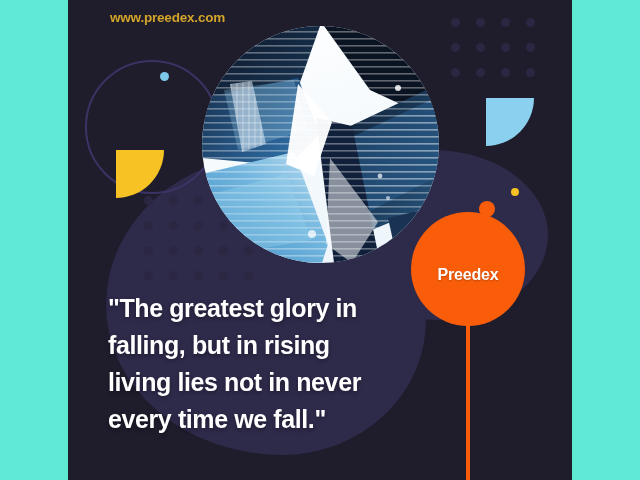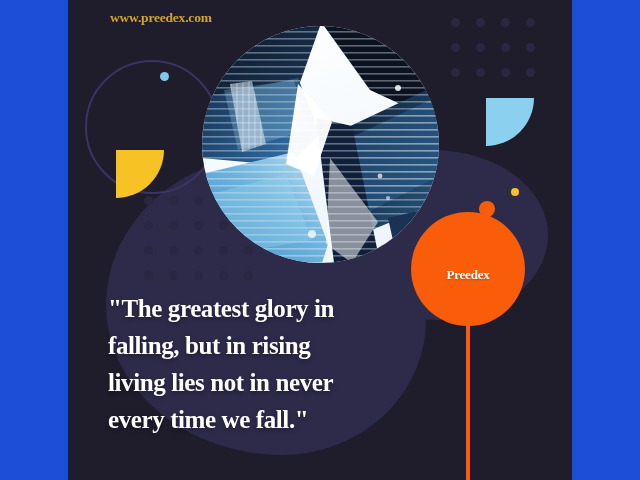--- a/index.html
+++ b/index.html
@@ -4,21 +4,21 @@
 <title>Preedex Quote Poster</title>
 <style>
   html,body{margin:0;padding:0;}
   body{
     width:640px;height:480px;
     background:#ffffff;
     font-family:"Liberation Sans", sans-serif;
     overflow:hidden;
     position:relative;
   }
-  #stage{position:absolute;left:0;top:0;width:640px;height:480px;background:#1d4ed8;font-family:Liberation Serif, serif;}
+  #stage{position:absolute;left:0;top:0;width:640px;height:480px;background:#5eead4;}
 
   
   .poster{
     position:absolute;left:68px;top:0;width:504px;height:480px;
     background:#1f1c2c;
     overflow:hidden;
   }
 
   
   .blob-big{
@@ -120,21 +120,21 @@
   }
   .balloon{
     position:absolute;
     left:343px;top:212px;width:114px;height:114px;
     border-radius:50%;
     background:#f95d0a;
     display:flex;align-items:center;justify-content:center;
   }
   .balloon-label{
     color:#ffffff;
-    font-size:13px;
+    font-size:16px;
     font-weight:bold;
     letter-spacing:-0.2px;
     text-shadow:0 1px 2px rgba(0,0,0,.25);
     margin-top:12px;
   }
 </style>
 </head>
 <body>
 
 <div id="stage">

